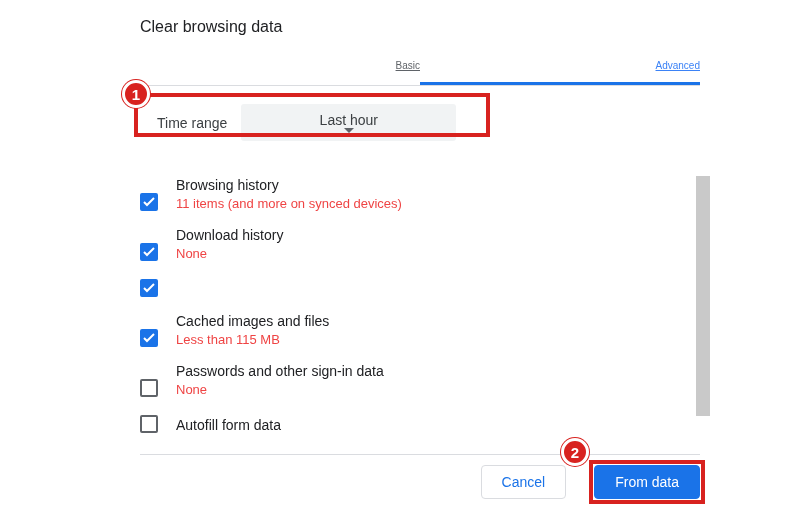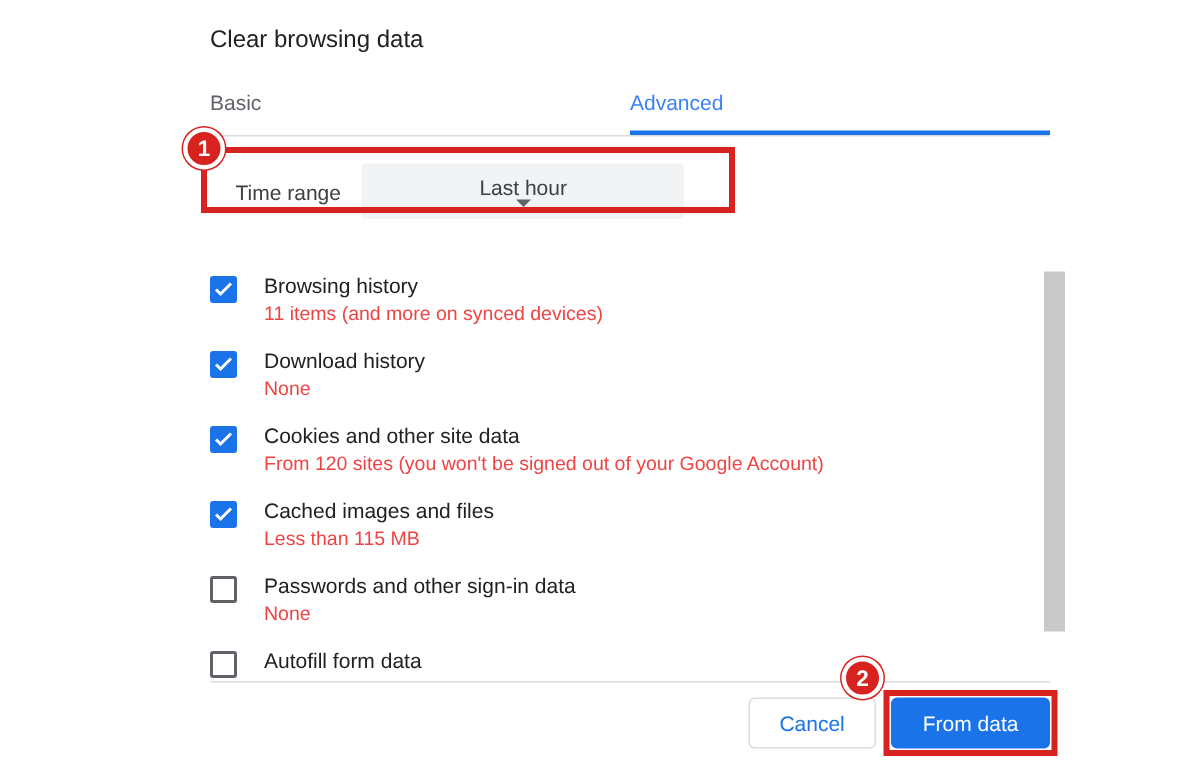--- a/index.html
+++ b/index.html
@@ -22,25 +22,26 @@
     font-size: 16px;
     color: #202124;
     margin-bottom: 14px;
   }
   .tabs {
     display: flex;
     border-bottom: 1px solid #dadce0;
   }
   .tab {
     flex: 1;
-    text-align: left;
+    text-align: right;
     padding: 10px 0 11px 0;
-    font-size: 14px;
+    font-size: 10px;
     color: #5f6368;
     cursor: pointer;
+    text-decoration: underline;
   }
   .tab.active {
     color: #3b82f6;
     border-bottom: 3px solid #1a73e8;
     font-weight: 500;
   }
   .panel {
     position: relative;
     padding-top: 12px;
   }
@@ -100,21 +101,21 @@
   }
   .badge1 { left: -18px; top: -6px; }
   .list {
     margin-top: 22px;
     position: relative;
     height: 310px;
     overflow: hidden;
   }
   .item {
     display: flex;
-    align-items: flex-start;
+    align-items: flex-end;
     gap: 18px;
     padding: 8px 0;
   }
   .cb {
     width: 18px; height: 18px;
     border: 2px solid #5f6368;
     border-radius: 2px;
     margin-top: 2px;
     flex-shrink: 0;
     display: flex;
@@ -152,21 +153,21 @@
     height: 240px;
     background: #c9c9c9;
   }
   .footer {
     position: absolute;
     left: 140px;
     top: 454px;
     width: 560px;
     display: flex;
     justify-content: flex-end;
-    gap: 10px;
+    gap: 28px;
     padding-top: 10px;
     border-top: 1px solid #dadce0;
   }
   .btn {
     font-size: 14px;
     padding: 8px 20px;
     border-radius: 4px;
     cursor: pointer;
   }
   .btn-cancel {
@@ -237,24 +238,20 @@
           <div class="txt">
             <div class="t1">Download history</div>
             <div class="t2">None</div>
           </div>
         </div>
         <div class="item">
           <div class="cb checked">
             <svg width="12" height="10" viewBox="0 0 12 10">
               <path d="M1 5 L4 8 L11 1" stroke="#fff" stroke-width="2" fill="none"></path>
             </svg>
-          </div>
-          <div class="txt">
-            <div class="t1">Cookies and other site data</div>
-            <div class="t2">From 120 sites (you won't be signed out of your Google Account)</div>
           </div>
         </div>
         <div class="item">
           <div class="cb checked">
             <svg width="12" height="10" viewBox="0 0 12 10">
               <path d="M1 5 L4 8 L11 1" stroke="#fff" stroke-width="2" fill="none"></path>
             </svg>
           </div>
           <div class="txt">
             <div class="t1">Cached images and files</div>

